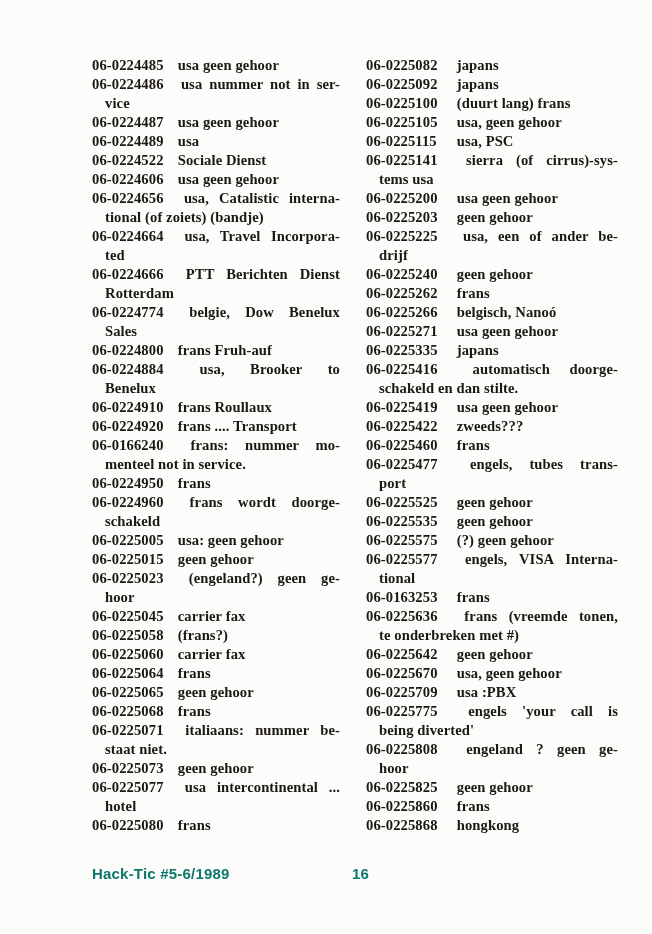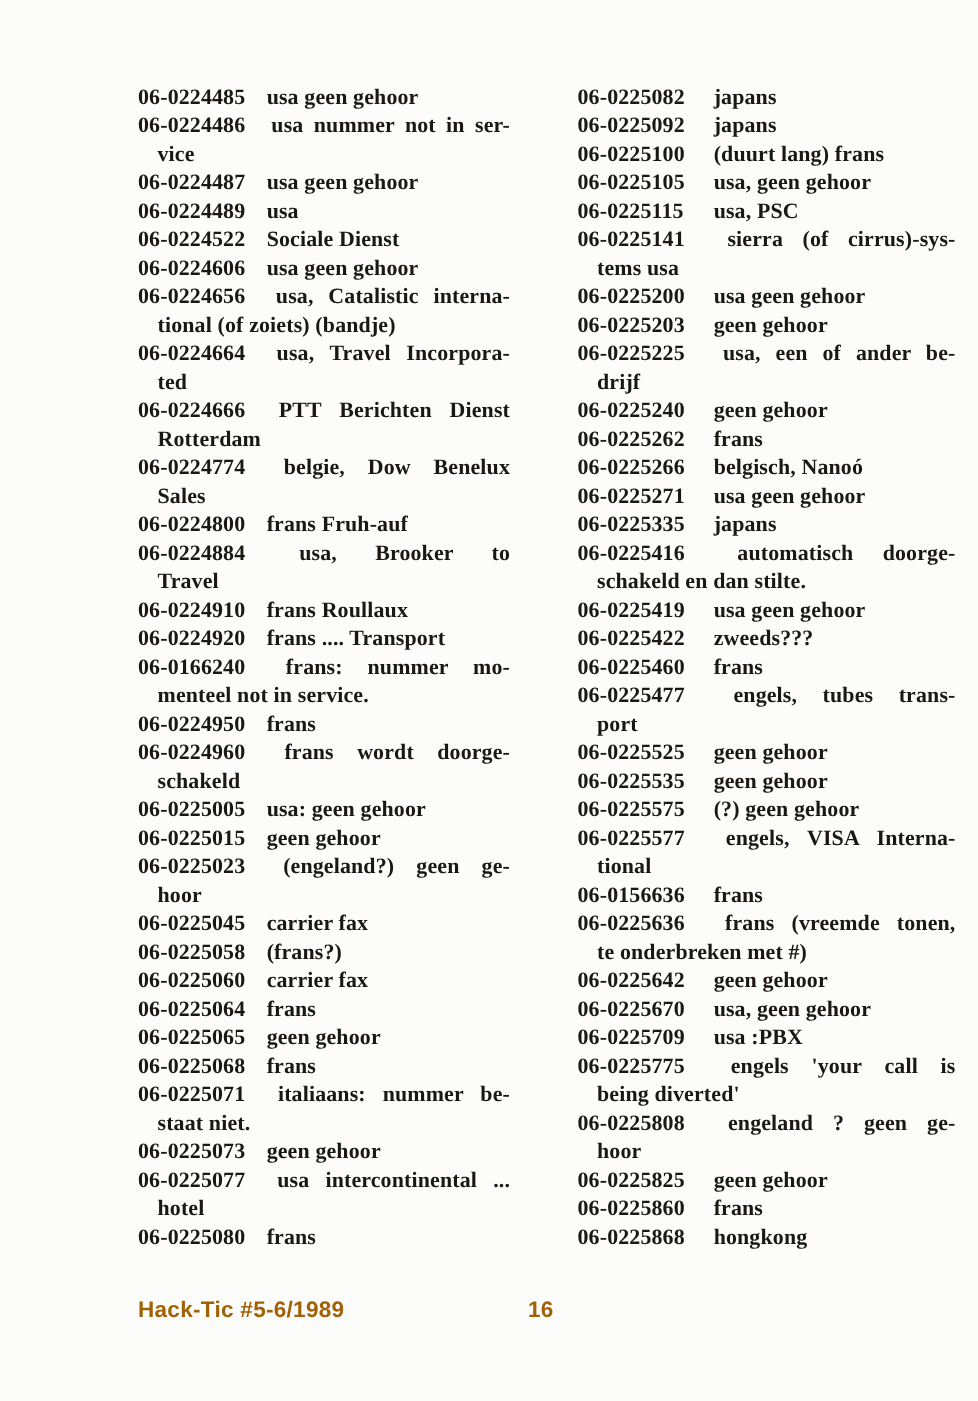--- a/index.html
+++ b/index.html
@@ -19,42 +19,42 @@
     text-decoration: underline;
   }
   .column {
     position: absolute;
     top: 56px;
     font-size: 14.6px;
     line-height: 19px;
     letter-spacing: 0.1px;
   }
   .col-0 { left: 92px;  width: 248px; }
-  .col-1 { left: 385px; width: 252px; }
+  .col-1 { left: 366px; width: 252px; }
 
   .entry { margin: 0; }
   .line  { min-height: 19px; }
   .line.first { white-space: nowrap; }
   .line.first.justify {
     white-space: normal;
     text-align: justify;
     text-align-last: justify;
   }
   .line.cont { padding-left: 13px; white-space: nowrap; }
 
   .num { display: inline-block; min-width: 82px; }
   .col-1 .num { min-width: 87px; }
 
   .footer-left, .page-number {
     position: absolute;
     top: 865px;
     font-family: "Liberation Sans", sans-serif;
     font-weight: 700;
     font-size: 15px;
-    color: #a16207;
+    color: #0f766e;
     letter-spacing: 0.2px;
   }
   .footer-left { left: 92px; }
   .page-number { left: 352px; }
 </style>
 </head>
 <body>
 
 <div class="page">
   <div class="column col-0">
@@ -91,21 +91,21 @@
       </div>
       <div class="entry">
         <div class="line first justify"><span class="num">06-0224774</span> <span class="desc">belgie, Dow Benelux</span></div>
         <div class="line cont">Sales</div>
       </div>
       <div class="entry">
         <div class="line first"><span class="num">06-0224800</span> <span class="desc">frans Fruh-auf</span></div>
       </div>
       <div class="entry">
         <div class="line first justify"><span class="num">06-0224884</span> <span class="desc">usa, Brooker to</span></div>
-        <div class="line cont">Travel</div>
+        <div class="line cont">Benelux</div>
       </div>
       <div class="entry">
         <div class="line first"><span class="num">06-0224910</span> <span class="desc">frans Roullaux</span></div>
       </div>
       <div class="entry">
         <div class="line first"><span class="num">06-0224920</span> <span class="desc">frans .... Transport</span></div>
       </div>
       <div class="entry">
         <div class="line first justify"><span class="num">06-0166240</span> <span class="desc">frans: nummer mo-</span></div>
         <div class="line cont">menteel not in service.</div>
@@ -229,21 +229,21 @@
         <div class="line first"><span class="num">06-0225535</span> <span class="desc">geen gehoor</span></div>
       </div>
       <div class="entry">
         <div class="line first"><span class="num">06-0225575</span> <span class="desc">(?) geen gehoor</span></div>
       </div>
       <div class="entry">
         <div class="line first justify"><span class="num">06-0225577</span> <span class="desc">engels, VISA Interna-</span></div>
         <div class="line cont">tional</div>
       </div>
       <div class="entry">
-        <div class="line first"><span class="num">06-0156636</span> <span class="desc">frans</span></div>
+        <div class="line first"><span class="num">06-0163253</span> <span class="desc">frans</span></div>
       </div>
       <div class="entry">
         <div class="line first justify"><span class="num">06-0225636</span> <span class="desc">frans (vreemde tonen,</span></div>
         <div class="line cont">te onderbreken met #)</div>
       </div>
       <div class="entry">
         <div class="line first"><span class="num">06-0225642</span> <span class="desc">geen gehoor</span></div>
       </div>
       <div class="entry">
         <div class="line first"><span class="num">06-0225670</span> <span class="desc">usa, geen gehoor</span></div>

